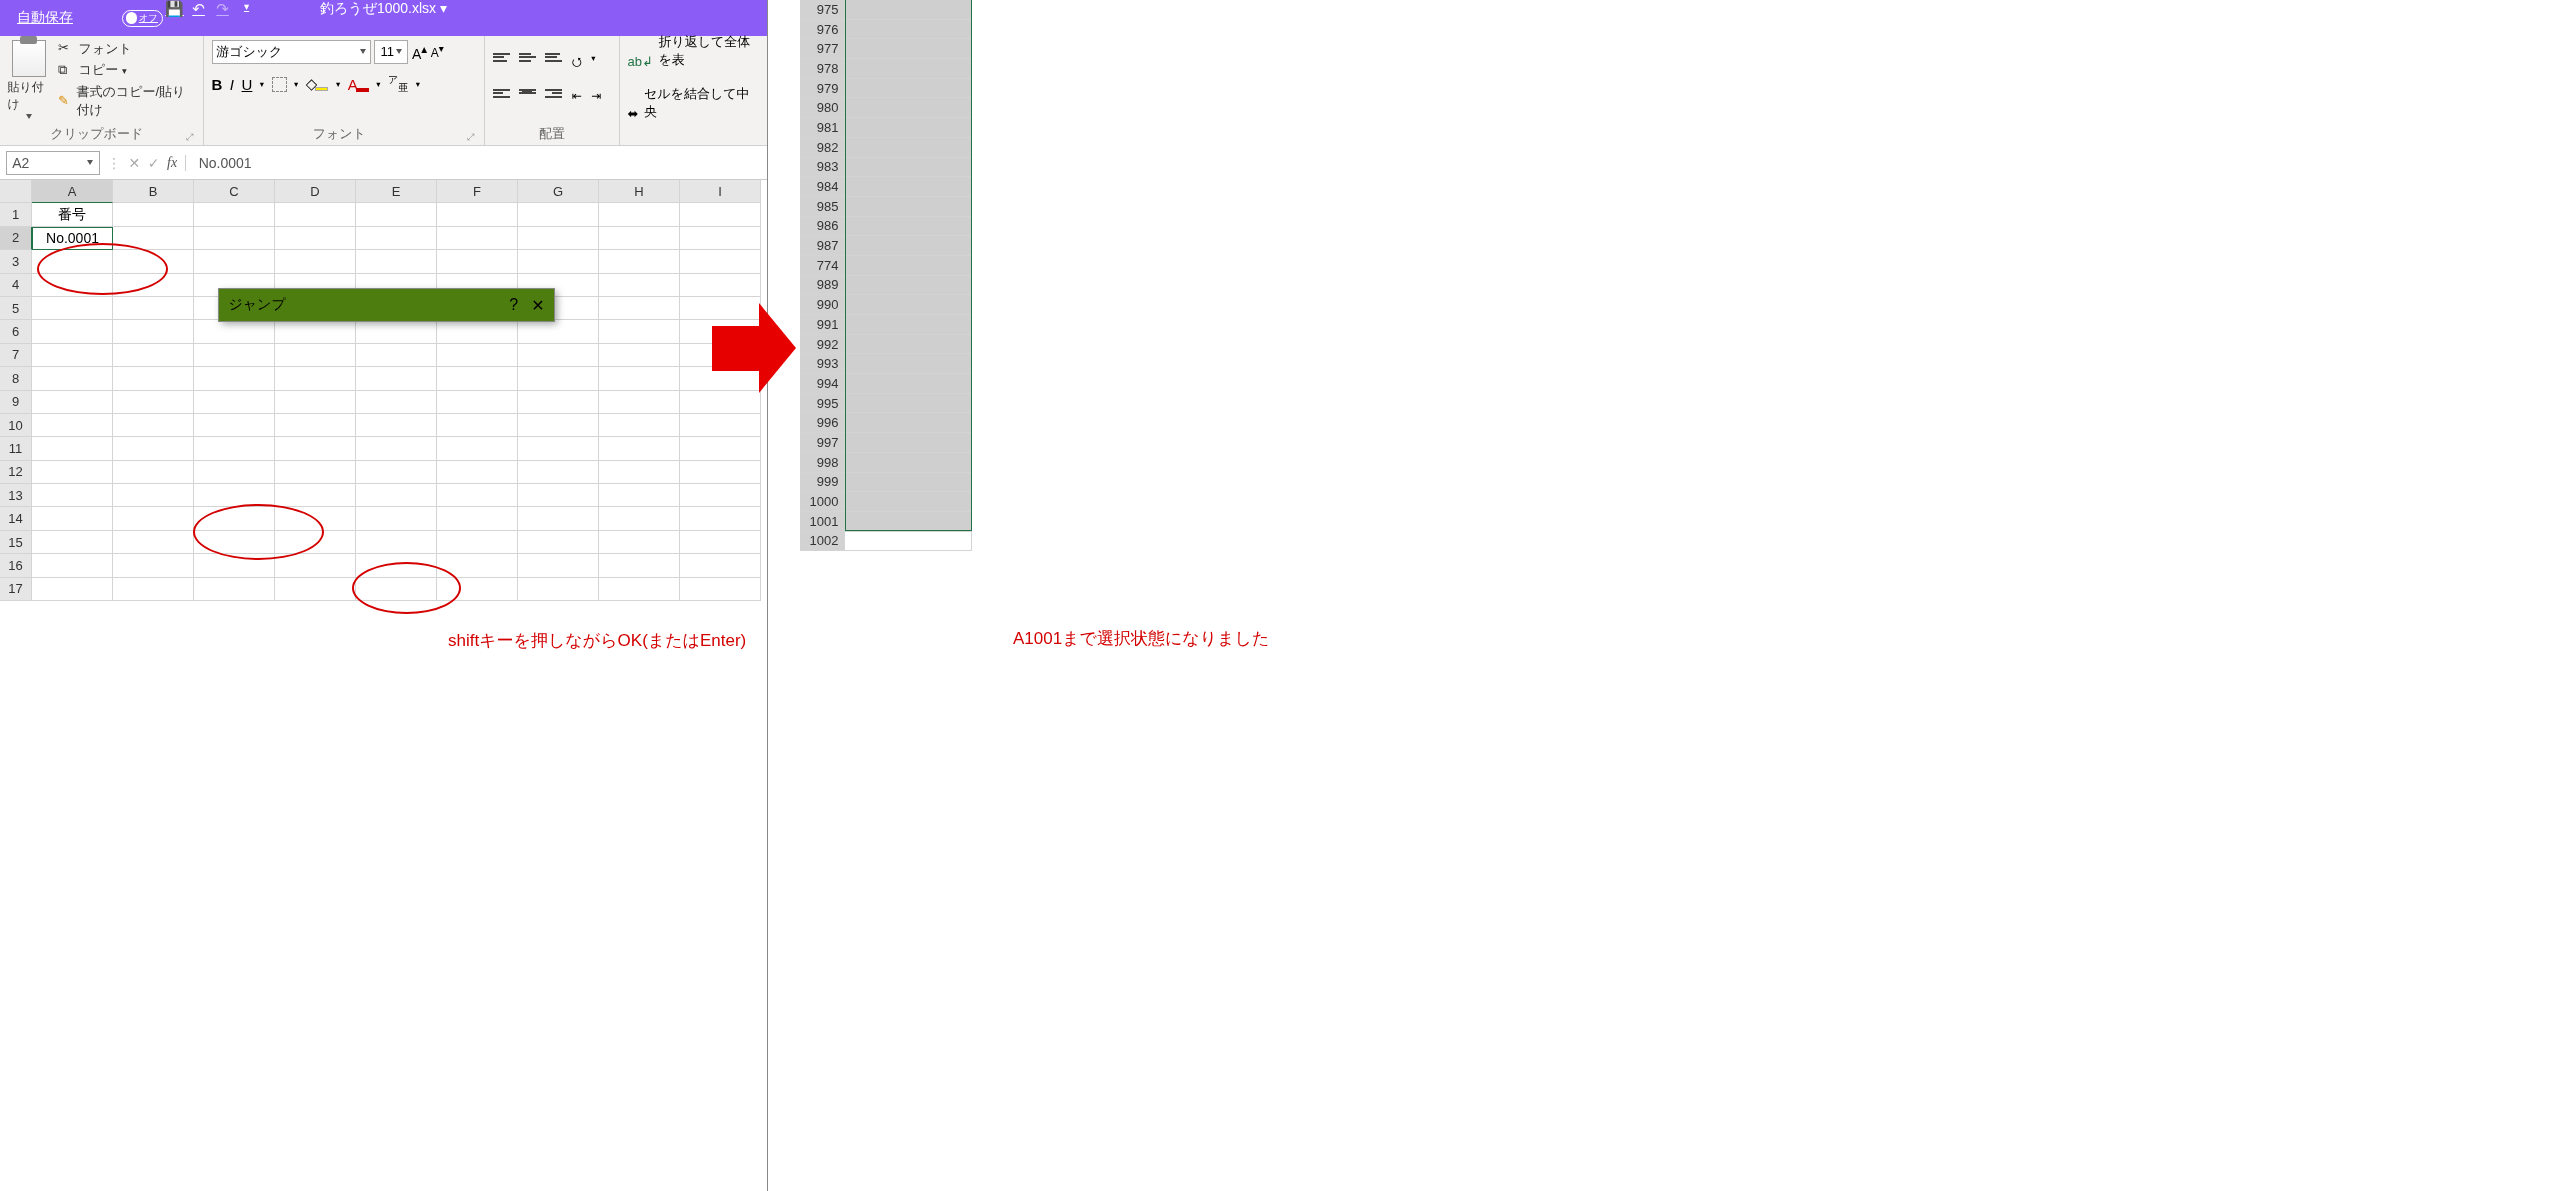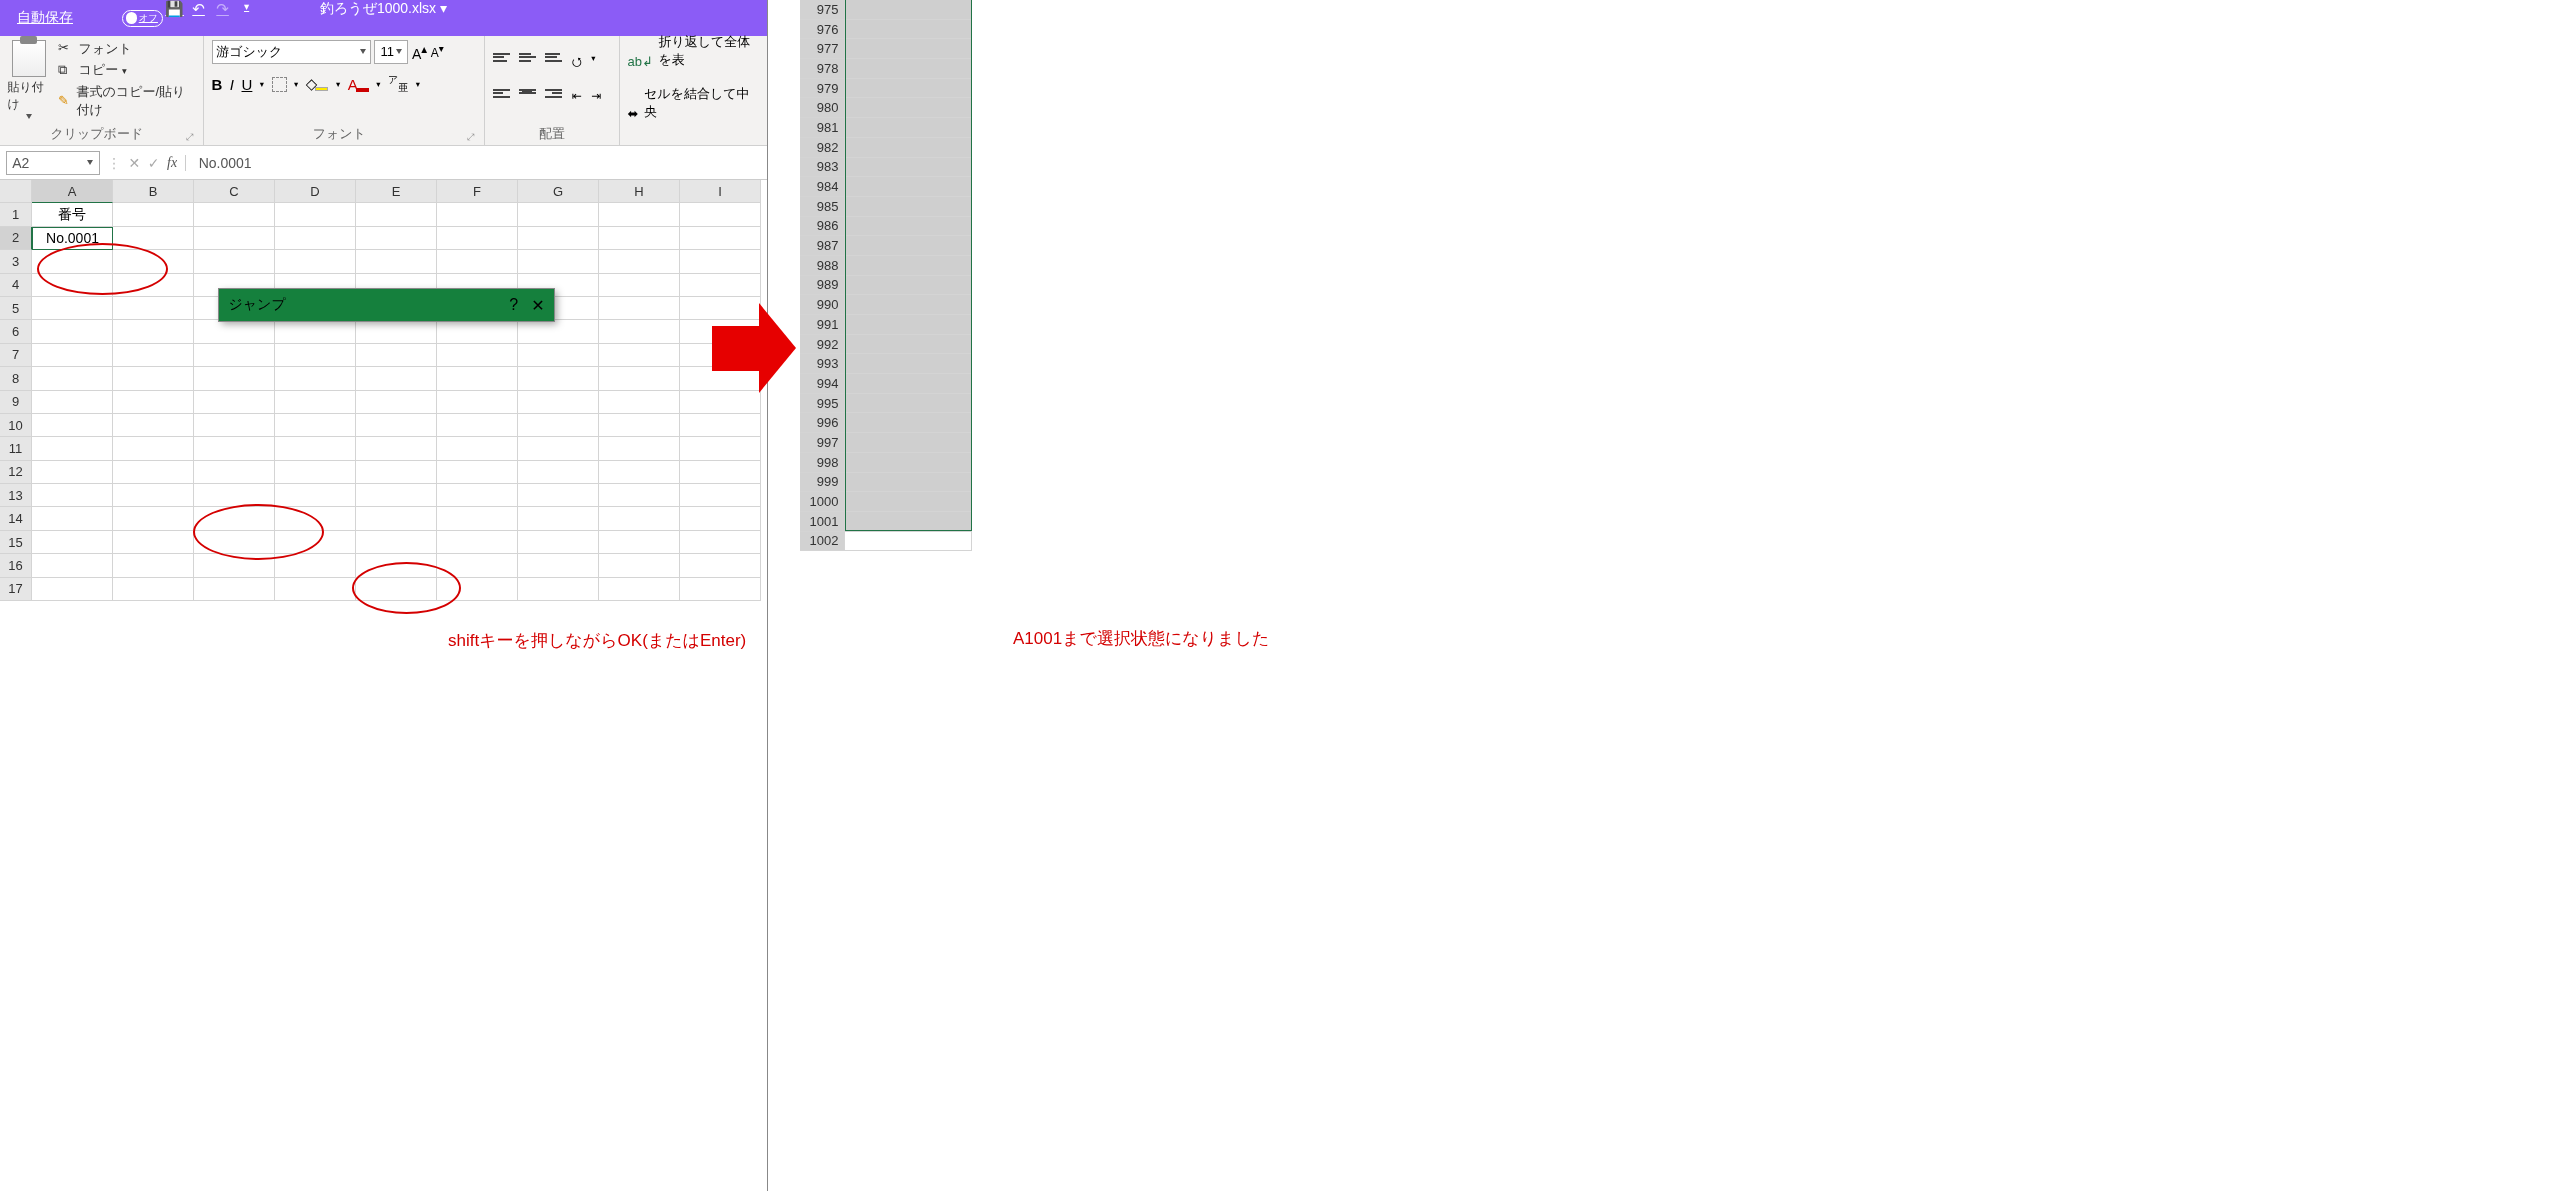--- a/index.html
+++ b/index.html
@@ -46,21 +46,21 @@
   .ch{background:#e6e6e6;justify-content:center;color:#333;font-size:13px;}
   .ch.sel{background:#d2d2d2;border-bottom:1.9px solid #217346;}
   .rh{background:#e6e6e6;justify-content:center;color:#333;font-size:13px;}
   .rh.sel{background:#d2d2d2;border-right:1.9px solid #217346;}
   .corner{background:#e6e6e6;}
   
   .active-cell{border:1.9px solid #217346 !important;}
   
   .mark{position:absolute;border:2.8px solid #d40000;border-radius:50%;pointer-events:none;}
   
-  .dialog{position:absolute; left:218px; top:288px; width:337px; background:#15803d; border:0.9px solid #888; box-shadow:2.8px 2.8px 7.5px rgba(0,0,0,.35);}
+  .dialog{position:absolute; left:218px; top:288px; width:337px; background:#4d7c0f; border:0.9px solid #888; box-shadow:2.8px 2.8px 7.5px rgba(0,0,0,.35);}
   .dlg-title{height:32px;display:flex;align-items:center;justify-content:space-between;padding:0 9.4px;font-size:14px;}
   .dlg-x{display:flex;gap:13px;font-size:16px;}
   .dlg-body{padding:3.7px 11.2px 13px 11.2px;font-size:14px;}
   .dlg-list{height:144px;border:0.9px solid #888;background:#fff;margin:3.7px 0 11.2px 0;padding:3.7px 5.6px;font-size:14px;overflow:auto;}
   .dlg-input{height:24px;width:100%;border:0.9px solid #888;background:#fff;padding:0 5.6px;font-size:14px;display:flex;align-items:center;margin-top:3.7px;}
   .dlg-btns{display:flex;gap:9.4px;justify-content:flex-start;margin-top:17px;align-items:center;}
   .dlg-btn{height:26px;padding:0 17px;border:0.9px solid #888;background:#fdfdfd;font-size:13px;display:flex;align-items:center;justify-content:center;}
   .dlg-btn.ok{border:1.4px solid #2a6fbb;width:84px;justify-content:center;}
   .note-red{position:absolute;color:#d40000;font-size:17px;}
   
@@ -458,21 +458,21 @@
       <div class="g2cell g2rh">983</div>
       <div class="g2cell g2sel"></div>
       <div class="g2cell g2rh">984</div>
       <div class="g2cell g2sel"></div>
       <div class="g2cell g2rh">985</div>
       <div class="g2cell g2sel"></div>
       <div class="g2cell g2rh">986</div>
       <div class="g2cell g2sel"></div>
       <div class="g2cell g2rh">987</div>
       <div class="g2cell g2sel"></div>
-      <div class="g2cell g2rh">988</div>
+      <div class="g2cell g2rh">774</div>
       <div class="g2cell g2sel"></div>
       <div class="g2cell g2rh">989</div>
       <div class="g2cell g2sel"></div>
       <div class="g2cell g2rh">990</div>
       <div class="g2cell g2sel"></div>
       <div class="g2cell g2rh">991</div>
       <div class="g2cell g2sel"></div>
       <div class="g2cell g2rh">992</div>
       <div class="g2cell g2sel"></div>
       <div class="g2cell g2rh">993</div>

